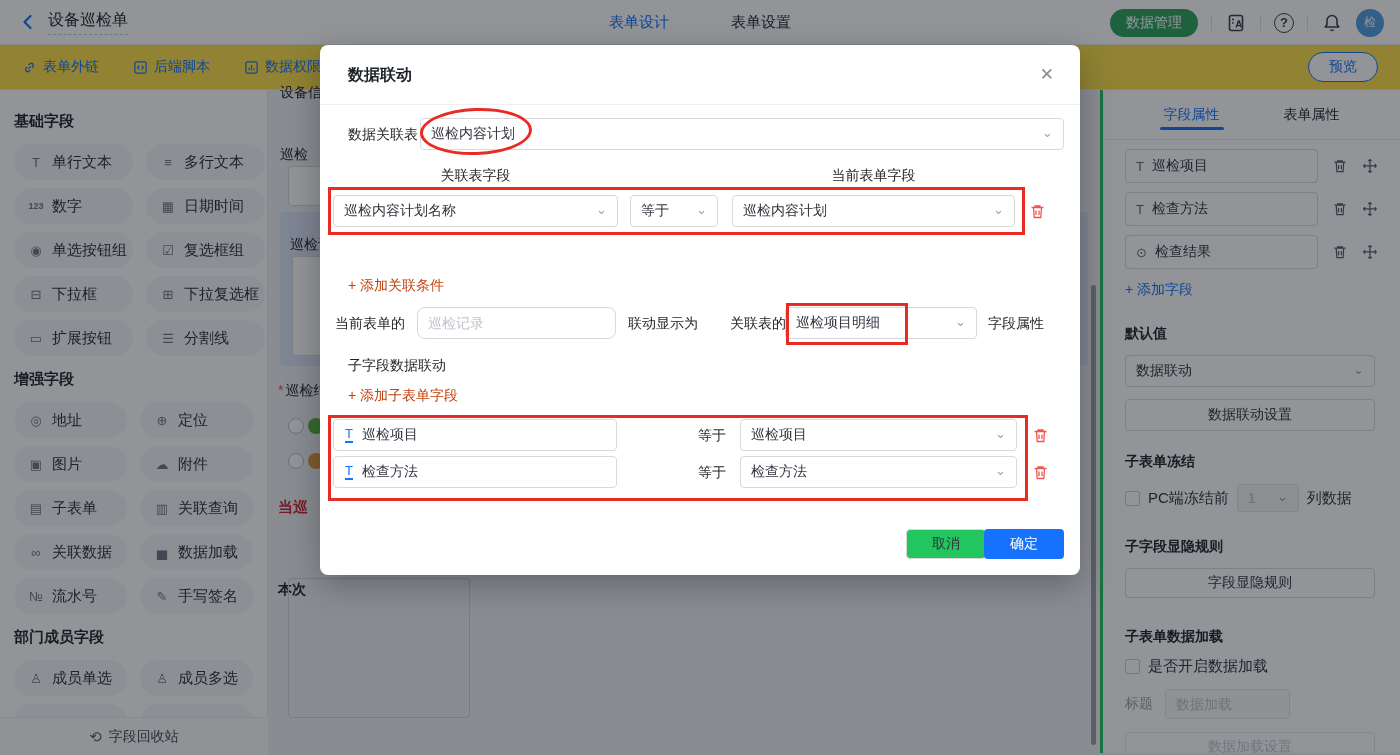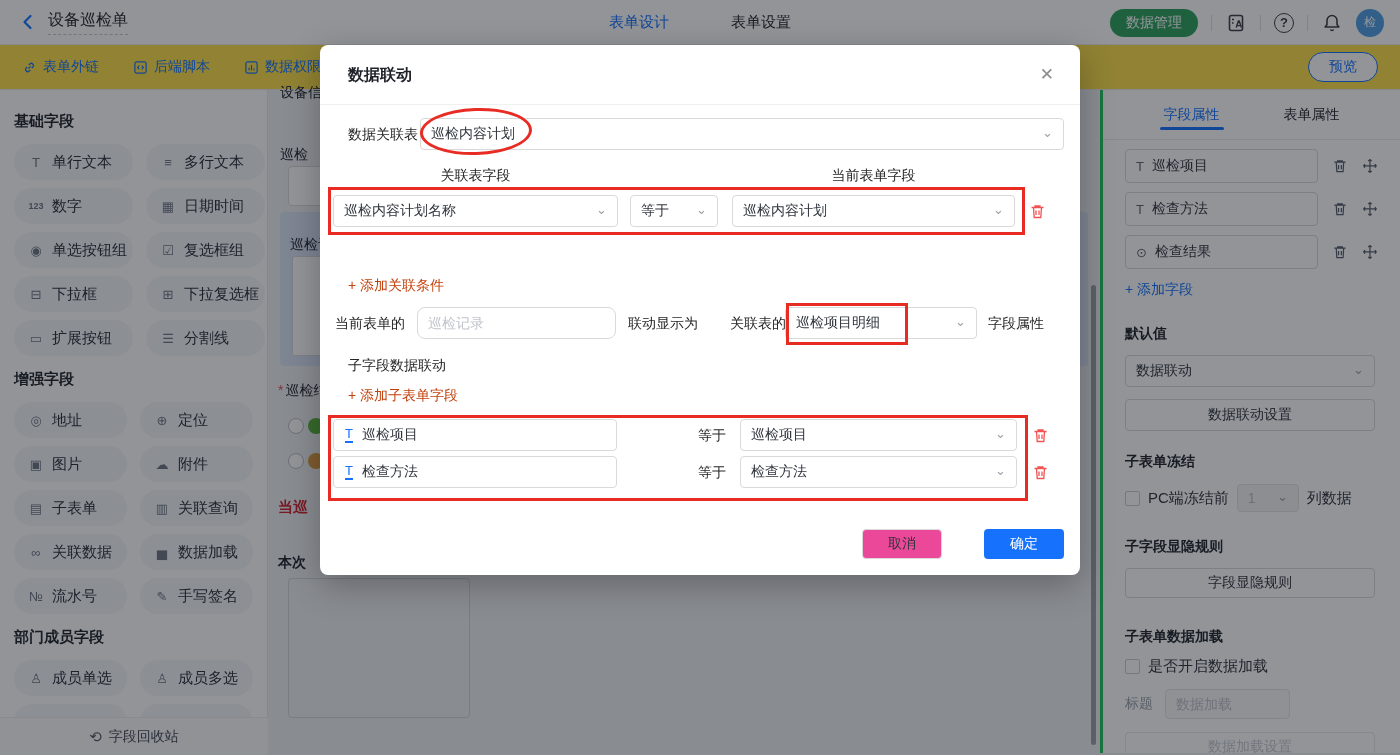--- a/index.html
+++ b/index.html
@@ -48,21 +48,21 @@
   .cv-lb1 { position:absolute; left:12px; top:56px; font-size:14px; color:#23262d; }
   .cv-input { position:absolute; left:20px; top:76px; width:780px; height:40px; background:#fff; border:1px solid #d9d9d9; border-radius:4px; }
   .cv-block { position:absolute; left:12px; top:122px; width:808px; height:154px; background:#dbe3f6; border-radius:4px; }
   .cv-block-lb { position:absolute; left:10px; top:24px; font-size:14px; color:#23262d; }
   .cv-block-box { position:absolute; left:12px; top:44px; width:770px; height:100px; background:#fff; border:1px solid #d9d9d9; border-radius:3px; }
   .cv-req { position:absolute; left:10px; top:292px; font-size:14px; color:#23262d; }
   .cv-req .star { color:#e34d4d; margin-right:2px; }
   .cv-radio { position:absolute; width:16px; height:16px; border:1px solid #b9bfc9; border-radius:50%; background:#fff; }
   .cv-dot { position:absolute; width:16px; height:16px; border-radius:50%; }
   .cv-warn { position:absolute; left:10px; top:408px; font-size:15px; font-weight:bold; color:#cf2430; }
-  .cv-lb2 { position:absolute; left:10px; top:464px; font-size:14px; font-weight:bold; color:#23262d; }
+  .cv-lb2 { position:absolute; left:10px; top:491px; font-size:14px; font-weight:bold; color:#23262d; }
   .cv-bigbox { position:absolute; left:20px; top:488px; width:182px; height:140px; border:1px solid #cfd3da; border-radius:4px; }
   .cv-scroll { position:absolute; right:4px; top:195px; width:5px; height:460px; border-radius:3px; background:#9ba0a8; }
 
   
   .props { position:absolute; left:1100px; top:90px; width:300px; bottom:2px; background:#fff; border-left:3px solid #22c55e; padding:0 22px; overflow:hidden; z-index:1; }
   .p-tabs { height:50px; display:flex; align-items:center; justify-content:center; gap:56px; border-bottom:1px solid #ececec; margin:0 -22px; }
   .p-tab { font-size:14px; color:#1f2329; cursor:pointer; position:relative; padding:14px 4px; }
   .p-tab.active { color:#1672fc; }
   .p-tab.active::after { content:""; position:absolute; left:0; right:0; bottom:8px; height:3px; background:#1672fc; border-radius:2px; }
   .p-field { display:flex; align-items:center; margin-top:9px; }
@@ -98,21 +98,21 @@
   .m-sel { position:absolute; height:32px; }
   .m-colhdr { position:absolute; top:122px; font-size:14px; color:#262626; text-align:center; }
   .m-link { position:absolute; left:28px; color:#c2410c; font-size:14px; cursor:pointer; }
   .m-input { position:absolute; height:32px; border:1px solid #d9d9d9; border-radius:8px; padding:0 10px; font-size:14px; font-family:inherit; color:#30343c; }
   .m-input::placeholder { color:#c0c4ca; }
   .tok { position:absolute; height:32px; border:1px solid #d9d9d9; border-radius:4px; display:flex; align-items:center; gap:9px; padding:0 11px; }
   .tok-ico { color:#1672fc; font-size:13px; border-bottom:2px solid #1672fc; line-height:1.1; }
   .tok-lb { font-size:14px; color:#30343c; }
   .m-op { position:absolute; font-size:14px; color:#262626; line-height:32px; }
   .trash { position:absolute; width:17px; height:17px; color:#f15353; cursor:pointer; }
-  .m-btn-cancel { position:absolute; left:542px; top:484px; width:80px; height:30px; border:1px solid #d9d9d9; border-radius:4px; background:#ec4899; font-size:14px; color:#30343c; cursor:pointer; }
+  .m-btn-cancel { position:absolute; left:586px; top:484px; width:80px; height:30px; border:1px solid #d9d9d9; border-radius:4px; background:#22c55e; font-size:14px; color:#30343c; cursor:pointer; }
   .m-btn-ok { position:absolute; left:664px; top:484px; width:80px; height:30px; border:none; border-radius:4px; background:#1672fc; font-size:14px; color:#fff; cursor:pointer; }
 
   
   .anno { position:absolute; border:3px solid #e82c23; pointer-events:none; z-index:30; }
   .anno-ellipse { left:100px; top:63px; width:112px; height:47px; border-radius:50%; transform:rotate(-2deg); }
   .anno-r1 { left:8px; top:142px; width:697px; height:48px; }
   .anno-r2 { left:466px; top:258px; width:122px; height:42px; }
   .anno-r3 { left:8px; top:370px; width:700px; height:86px; }
 
   svg { display:block; }

